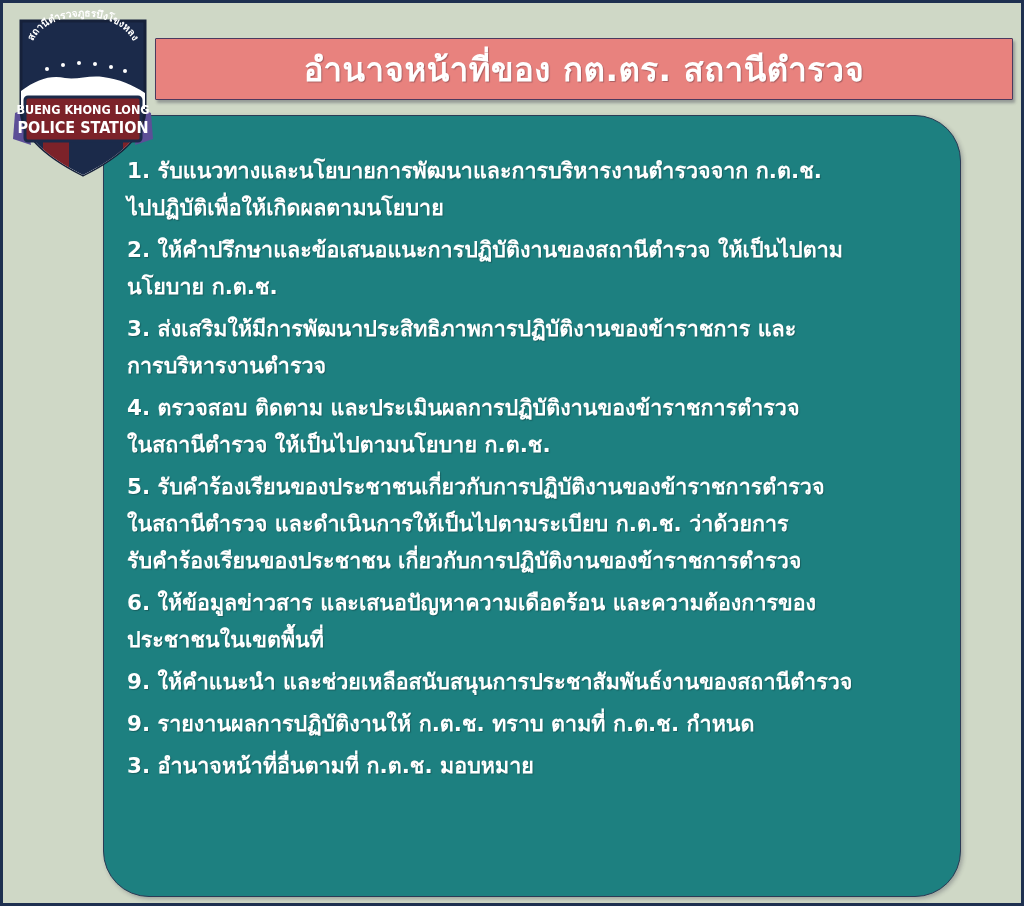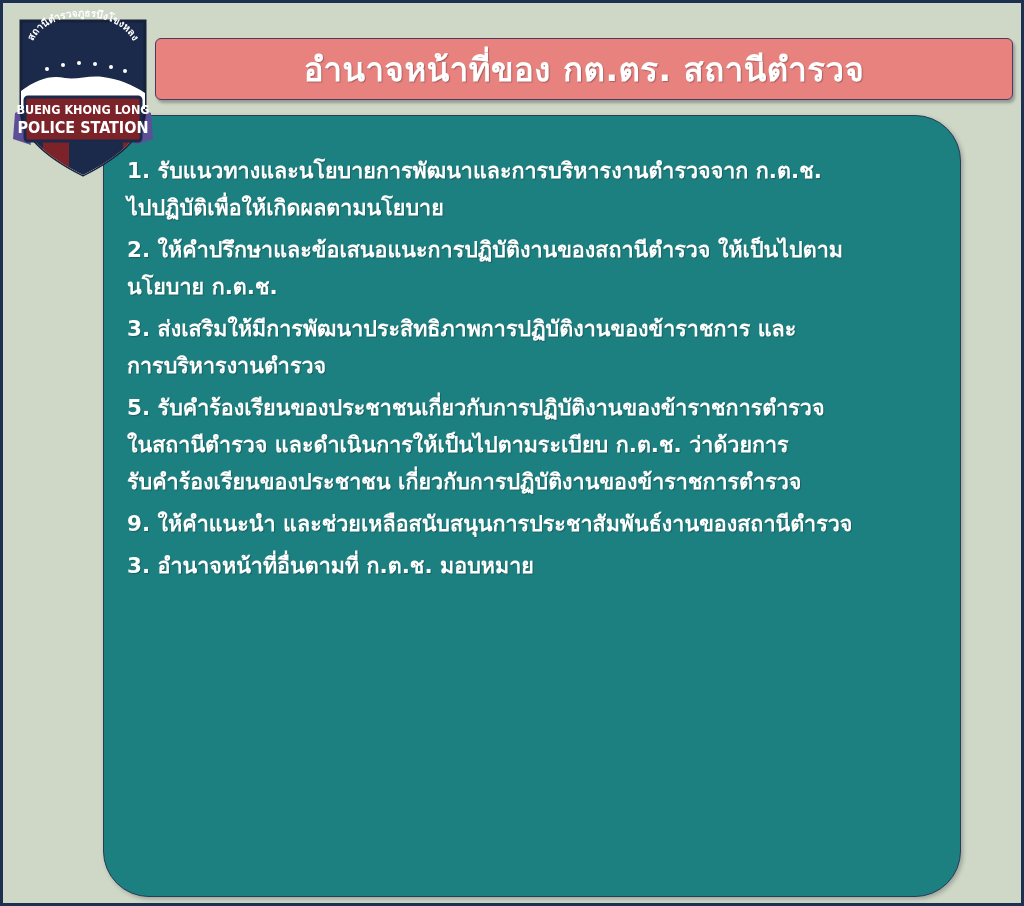--- a/index.html
+++ b/index.html
@@ -26,21 +26,21 @@
 
   
   .header-banner {
     position: absolute;
     left: 152px;
     top: 35px;
     width: 858px;
     height: 62px;
     background: #e8827e;
     border: 1px solid #4b3a5e;
-    border-radius: 6px;
+    border-radius: 1px;
     box-shadow: 2px 3px 3px rgba(40,40,60,0.35);
     box-sizing: border-box;
     display: flex;
     align-items: center;
     justify-content: center;
   }
   .header-title {
     color: #ffffff;
     font-size: 33px;
     font-weight: bold;
@@ -104,24 +104,29 @@
   </div>
 
   <div class="content-panel">
     <div class="duty-list">
       <p class="duty-item">1. รับแนวทางและนโยบายการพัฒนาและการบริหารงานตำรวจจาก ก.ต.ช.
 ไปปฏิบัติเพื่อให้เกิดผลตามนโยบาย</p>
       <p class="duty-item">2. ให้คำปรึกษาและข้อเสนอแนะการปฏิบัติงานของสถานีตำรวจ ให้เป็นไปตาม
 นโยบาย ก.ต.ช.</p>
       <p class="duty-item">3. ส่งเสริมให้มีการพัฒนาประสิทธิภาพการปฏิบัติงานของข้าราชการ และ
 การบริหารงานตำรวจ</p>
+      <p class="duty-item">4. ตรวจสอบ ติดตาม และประเมินผลการปฏิบัติงานของข้าราชการตำรวจ
+ในสถานีตำรวจ ให้เป็นไปตามนโยบาย ก.ต.ช.</p>
       <p class="duty-item">5. รับคำร้องเรียนของประชาชนเกี่ยวกับการปฏิบัติงานของข้าราชการตำรวจ
 ในสถานีตำรวจ และดำเนินการให้เป็นไปตามระเบียบ ก.ต.ช. ว่าด้วยการ
 รับคำร้องเรียนของประชาชน เกี่ยวกับการปฏิบัติงานของข้าราชการตำรวจ</p>
+      <p class="duty-item">6. ให้ข้อมูลข่าวสาร และเสนอปัญหาความเดือดร้อน และความต้องการของ
+ประชาชนในเขตพื้นที่</p>
       <p class="duty-item">9. ให้คำแนะนำ และช่วยเหลือสนับสนุนการประชาสัมพันธ์งานของสถานีตำรวจ</p>
+      <p class="duty-item">9. รายงานผลการปฏิบัติงานให้ ก.ต.ช. ทราบ ตามที่ ก.ต.ช. กำหนด</p>
       <p class="duty-item">3. อำนาจหน้าที่อื่นตามที่ ก.ต.ช. มอบหมาย</p>
     </div>
   </div>
 
   <div class="logo">
     <svg width="152" height="178" viewBox="0 0 152 178" xmlns="http://www.w3.org/2000/svg">
       <defs>
         <path id="arcpath" d="M 26,36 A 52 34 0 0 1 126,36" fill="none"></path>
         <clipPath id="shieldclip">
           <path d="M14,16 L138,16 L138,104 C138,130 112,152 76,170 C40,152 14,130 14,104 Z"></path>

